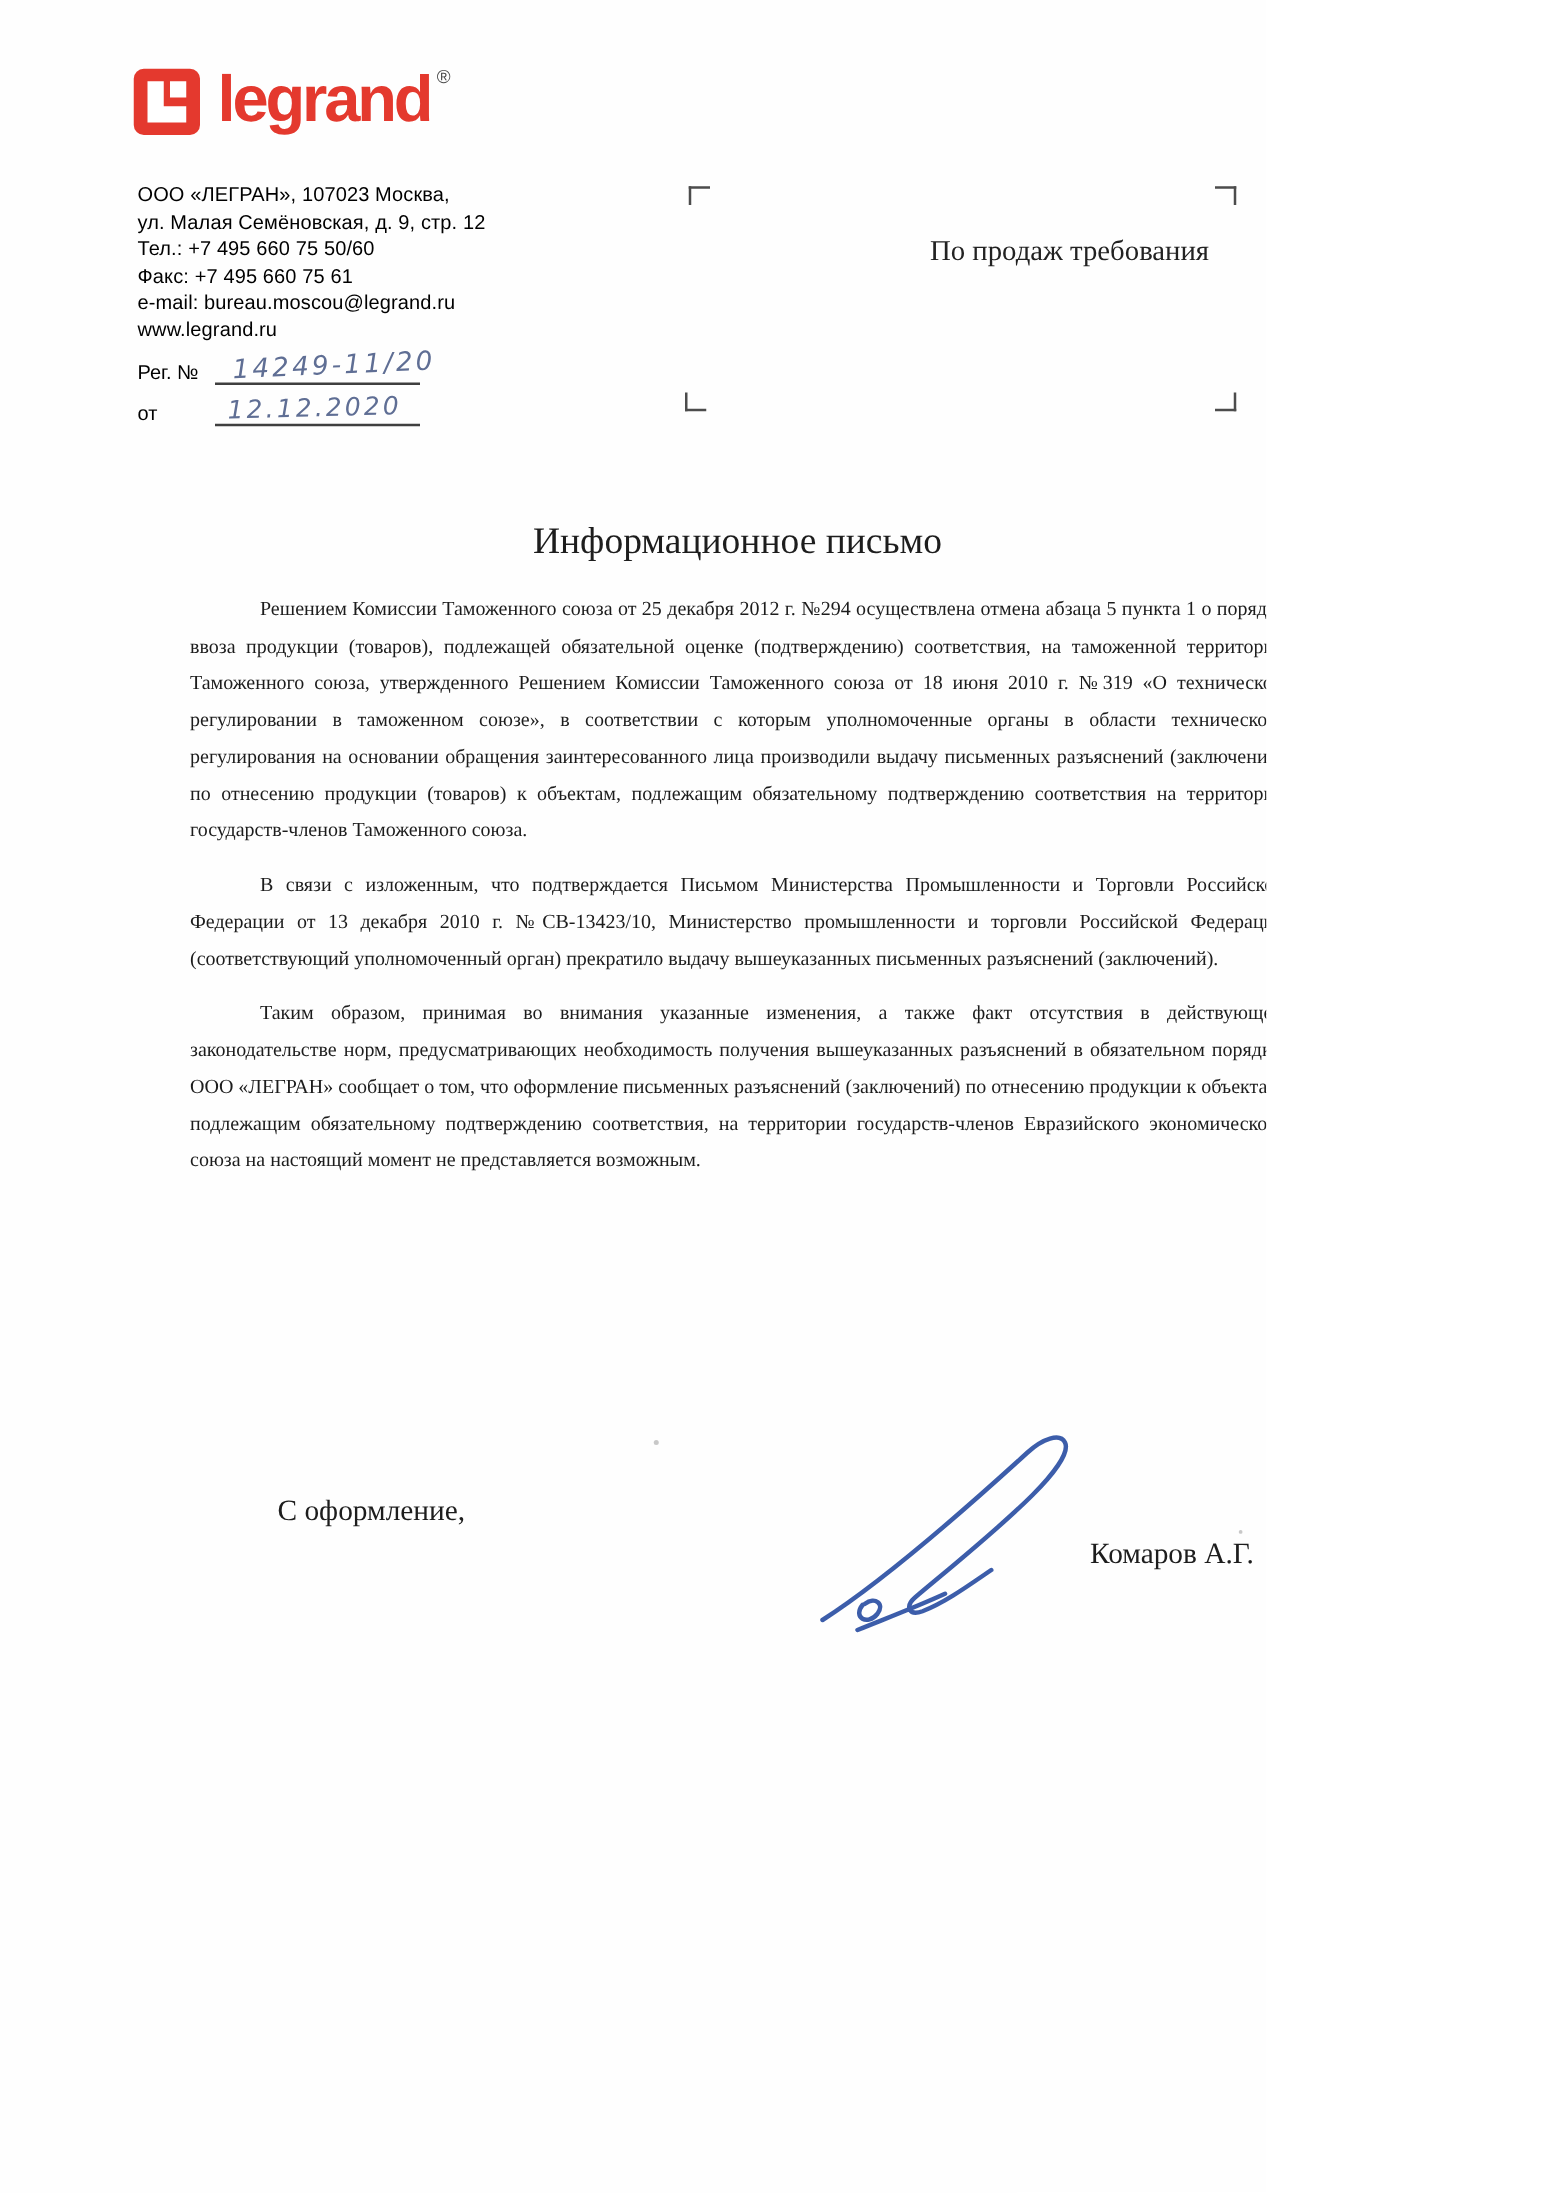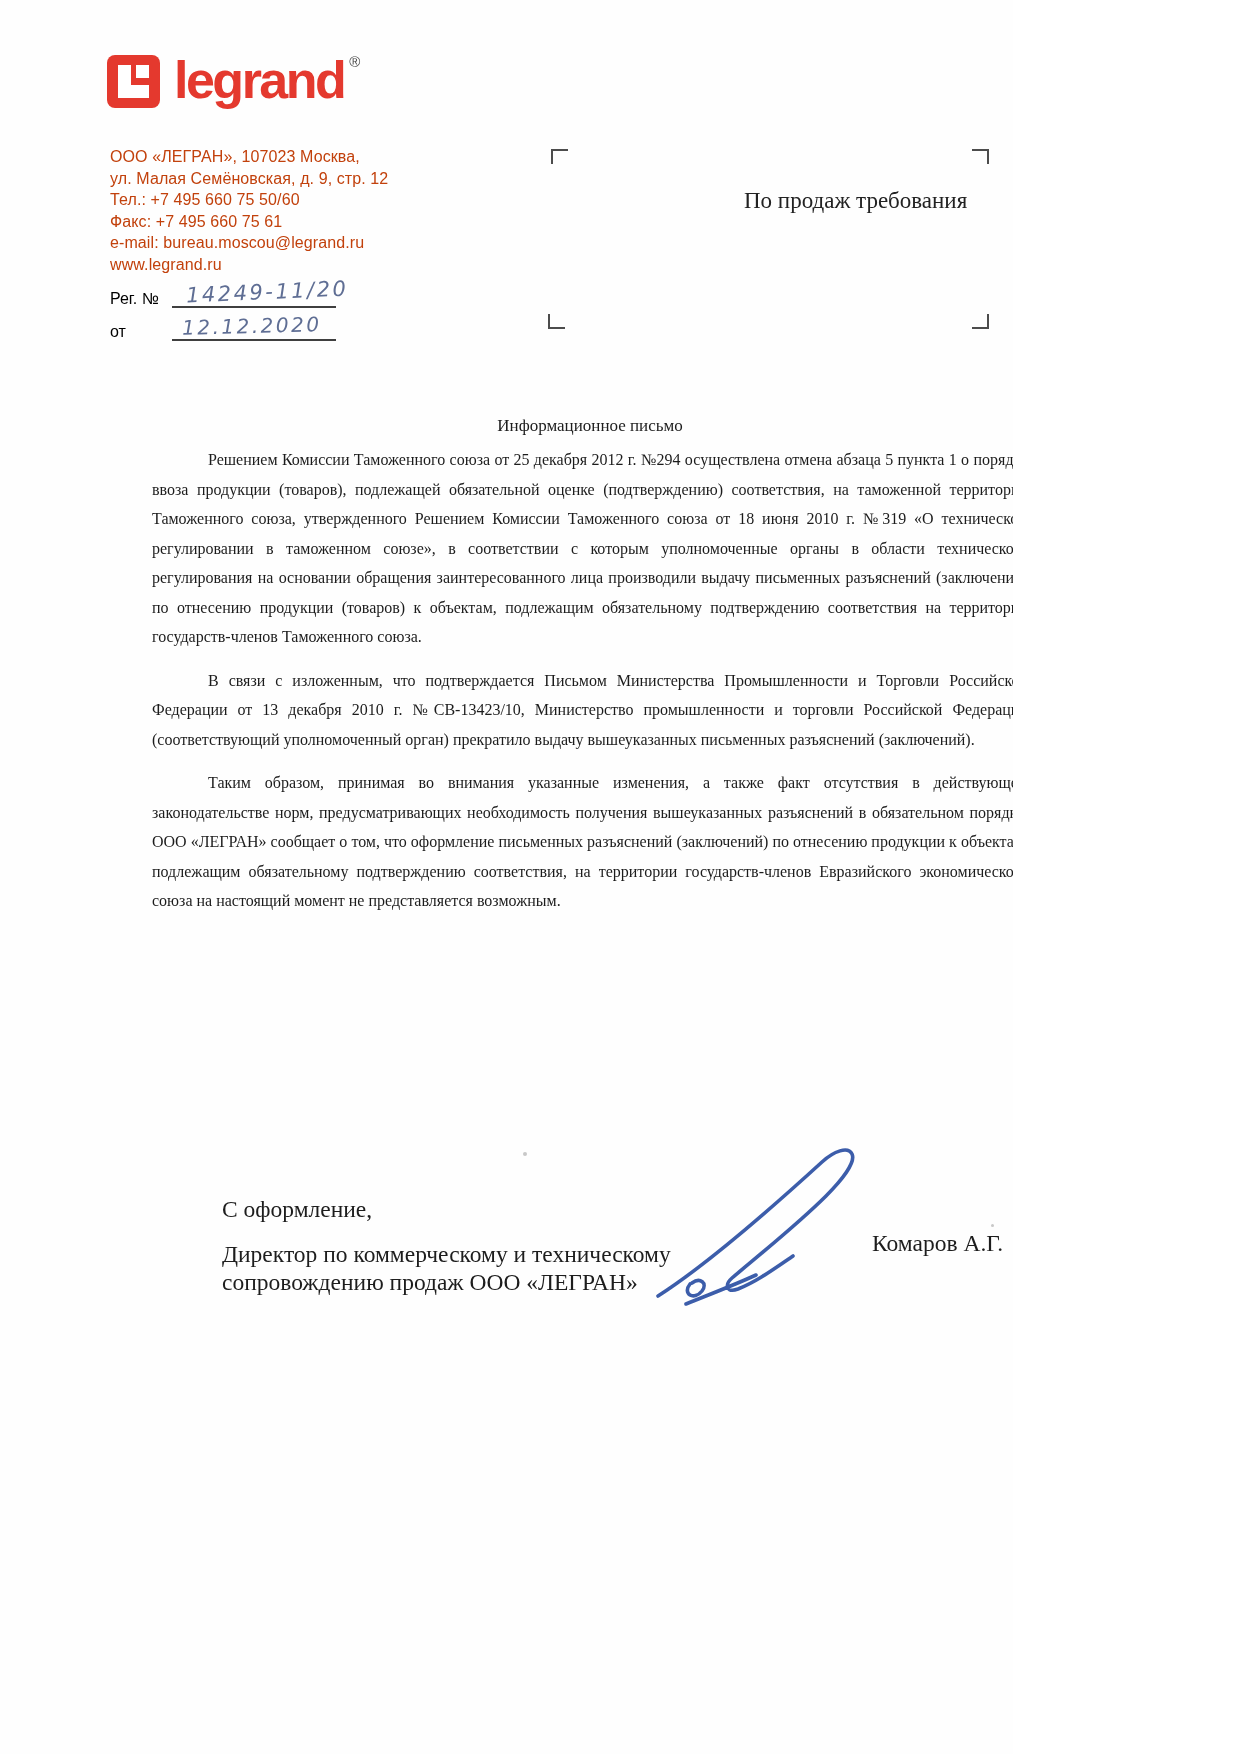--- a/index.html
+++ b/index.html
@@ -41,21 +41,21 @@
     margin-top: 1px;
   }
 
   .company-info {
     position: absolute;
     left: 110px;
     top: 146px;
     font-family: "Liberation Sans", sans-serif;
     font-size: 16px;
     line-height: 21.5px;
-    color: #c2410c;
+    color: #000000;
     letter-spacing: 0.1px;
   }
 
   
   .corner {
     position: absolute;
     width: 15px;
     height: 13px;
     border: 0 solid #4c4c4c;
   }
@@ -104,24 +104,24 @@
   .reg-line.l2 { top: 339px; }
 
   
   .letter-body {
     position: absolute;
     left: 152px;
     top: 416px;
     width: 876px;
   }
   .letter-title {
-    font-size: 17px;
+    font-size: 30px;
     font-weight: normal;
     text-align: center;
-    margin: 0 0 9px 0;
+    margin: 0 0 23px 0;
     color: #1d1d1d;
   }
   .para {
     font-size: 16px;
     line-height: 29.5px;
     text-align: justify;
     text-indent: 56px;
     margin: 0 0 14px 0;
     color: #1c1c1c;
   }
@@ -208,21 +208,20 @@
   </div>
 
   <main class="letter-body">
     <h1 class="letter-title">Информационное письмо</h1>
     <p class="para">Решением Комиссии Таможенного союза от 25 декабря 2012 г. №294 осуществлена отмена абзаца 5 пункта 1 о порядке ввоза продукции (товаров), подлежащей обязательной оценке (подтверждению) соответствия, на таможенной территории Таможенного союза, утвержденного Решением Комиссии Таможенного союза от 18 июня 2010 г. №319 «О техническом регулировании в таможенном союзе», в соответствии с которым уполномоченные органы в области технического регулирования на основании обращения заинтересованного лица производили выдачу письменных разъяснений (заключений) по отнесению продукции (товаров) к объектам, подлежащим обязательному подтверждению соответствия на территории государств-членов Таможенного союза.</p>
     <p class="para">В связи с изложенным, что подтверждается Письмом Министерства Промышленности и Торговли Российской Федерации от 13 декабря 2010 г. №СВ-13423/10, Министерство промышленности и торговли Российской Федерации (соответствующий уполномоченный орган) прекратило выдачу вышеуказанных письменных разъяснений (заключений).</p>
     <p class="para">Таким образом, принимая во внимания указанные изменения, а также факт отсутствия в действующем законодательстве норм, предусматривающих необходимость получения вышеуказанных разъяснений в обязательном порядке, ООО «ЛЕГРАН» сообщает о том, что оформление письменных разъяснений (заключений) по отнесению продукции к объектам, подлежащим обязательному подтверждению соответствия, на территории государств-членов Евразийского экономического союза на настоящий момент не представляется возможным.</p>
   </main>
 
   <div class="closing">С оформление,</div>
-  <div class="signer-title">Директор по коммерческому и техническому сопровождению продаж ООО «ЛЕГРАН»</div>
 
   <svg class="signature" width="260" height="180" viewBox="0 0 260 180" aria-hidden="true">
     <path d="M 30 158
              C 80 126, 148 66, 194 24
              C 206 13, 220 8, 224 16
              C 228 24, 214 42, 198 58
              C 170 86, 130 118, 104 140
              C 96 147, 99 155, 110 151
              C 128 144, 146 131, 165 118
              M 58 166

